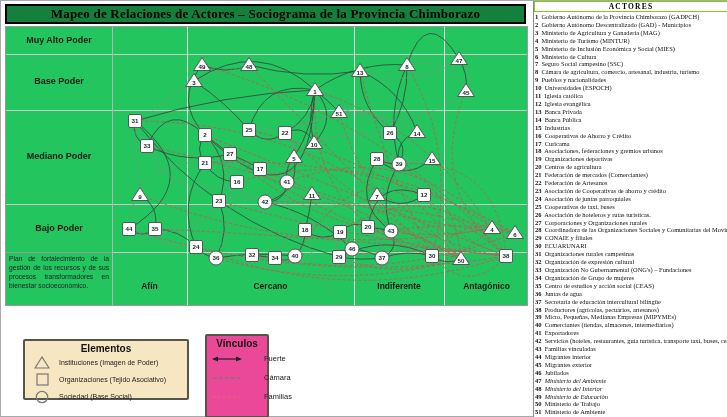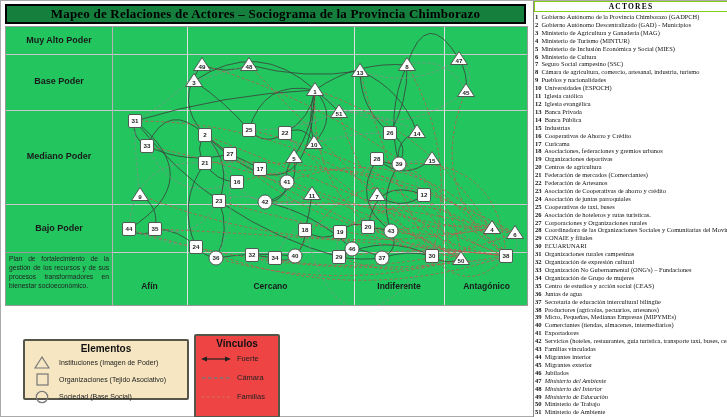--- a/index.html
+++ b/index.html
@@ -24,27 +24,27 @@
   .net-svg{position:absolute;left:0;top:0;width:523px;height:278px;pointer-events:none;}
   .e-f{stroke:#3c3c3c;stroke-width:.8;fill:none;}
   .e-d{stroke:#8c8c8c;stroke-width:.8;fill:none;stroke-dasharray:3 2.2;}
   .e-c{stroke:#c65353;stroke-width:.8;fill:none;stroke-dasharray:3 2.2;}
   .node-shape{fill:#fff;stroke:#4a4a4a;stroke-width:.9;}
   .node-num{font:bold 6.2px "Liberation Sans",sans-serif;fill:#222;text-anchor:middle;}
 
   
   .elements-box{position:absolute;left:10px;top:338px;width:166px;height:61px;background:#f6e7c2;
     border:2px solid #55554a;border-radius:2px;box-sizing:border-box;margin-left:12px;}
-  .links-box{position:absolute;left:193px;top:333px;width:86px;height:84px;background:#ef4444;
+  .links-box{position:absolute;left:204px;top:333px;width:64px;height:84px;background:#ec4899;
     border:2px solid #55554a;border-radius:2px;box-sizing:border-box;}
   .legend-title{text-align:center;font-weight:bold;font-size:10px;color:#111;margin-top:2px;}
   .el-row{display:flex;align-items:center;height:17px;padding-left:7px;gap:7px;}
   .el-shape{width:20px;display:flex;justify-content:center;}
   .el-label{font-size:7px;color:#222;}
-  .lk-row{display:flex;align-items:center;height:19px;padding:0 5px;gap:6px;}
+  .lk-row{display:flex;align-items:center;height:19px;padding:0 5px;gap:22px;}
   .lk-sample{width:30px;display:flex;justify-content:center;}
   .lk-label{font-size:7.5px;color:#222;}
 
   
   .actors-panel{position:absolute;left:532px;top:0;width:195px;height:417px;border-left:1px solid #888;box-sizing:border-box;background:#fff;}
   .actors-header{height:11px;border:1px solid #84cc16;box-sizing:border-box;display:flex;align-items:center;justify-content:center;
     font-family:"Liberation Serif",serif;font-weight:bold;font-size:7.5px;letter-spacing:1.2px;margin-bottom:1px;}
   .actor{height:7.92px;line-height:7.9px;font-size:6.4px;font-family:"Liberation Serif",serif;
     white-space:nowrap;overflow:hidden;color:#111;padding-left:1px;}
   .actor b{font-size:6.6px;margin-right:1.5px;}

